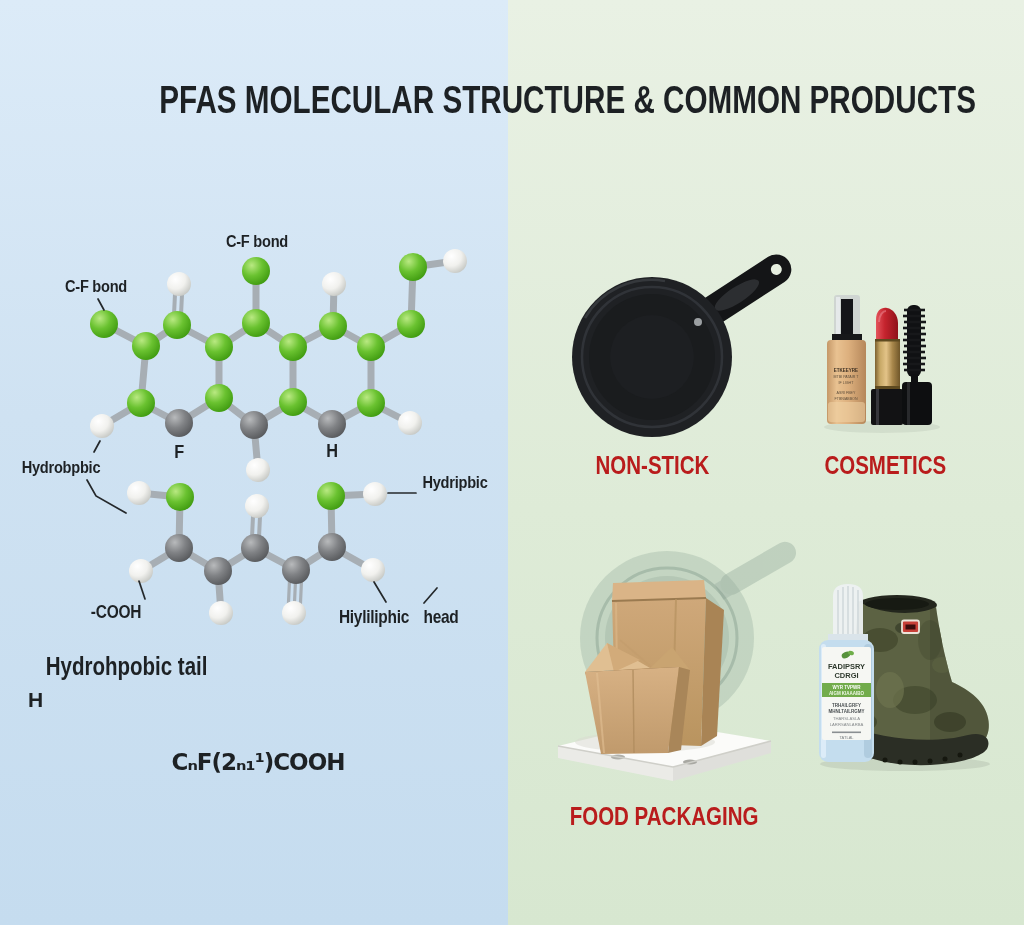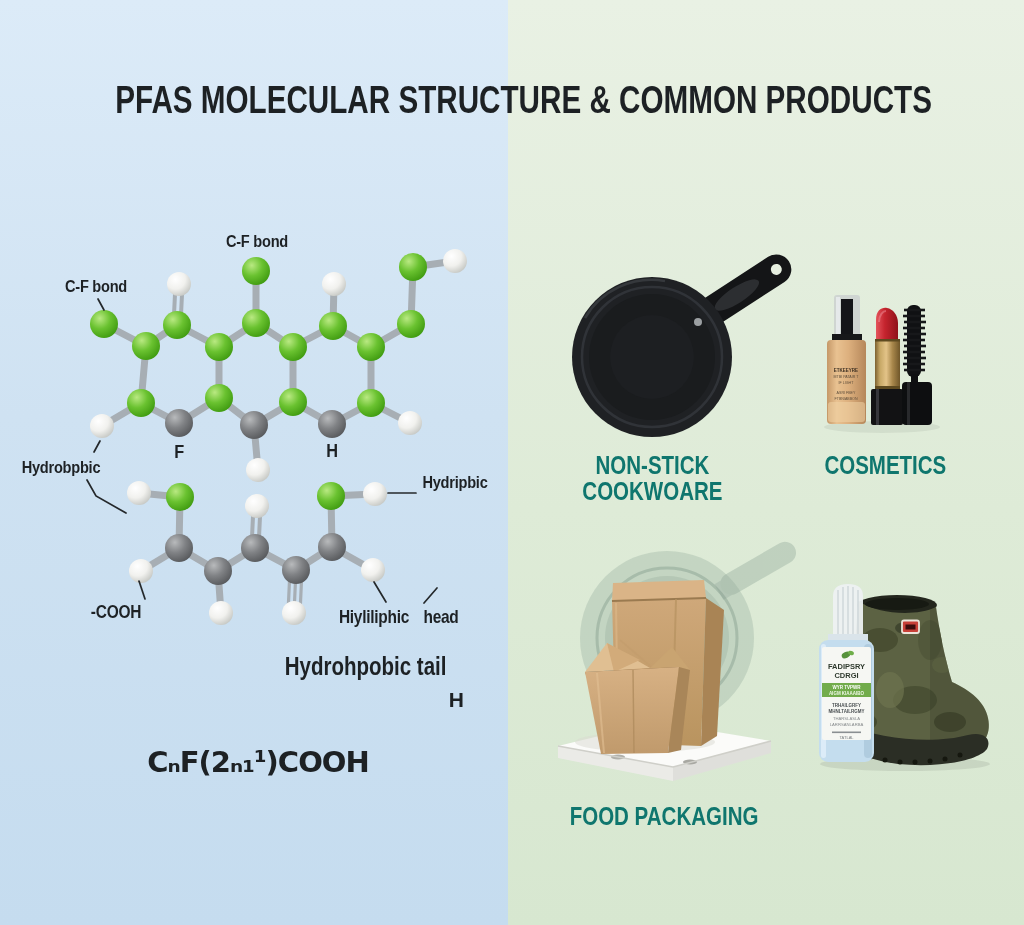--- a/index.html
+++ b/index.html
@@ -4,31 +4,31 @@
 <style>
   html,body{margin:0;padding:0;background:#eee;}
   .stage{position:relative;width:1024px;height:925px;overflow:hidden;
          font-family:"Liberation Sans",sans-serif;color:#1d2124;}
   .abs{position:absolute;}
   .bg-left{left:0;top:0;width:508px;height:925px;
            background:linear-gradient(180deg,#dcebf8 0%,#cfe2f2 45%,#c5dcef 100%);}
   .bg-right{left:508px;top:0;width:516px;height:925px;
             background:linear-gradient(180deg,#e9f1e4 0%,#deebd7 55%,#d7e7d0 100%);}
   .title{left:0;top:79px;width:836px;margin:0;text-align:center;
-         font-size:38px;font-weight:700;letter-spacing:0;white-space:nowrap;}
+         font-size:38px;font-weight:700;letter-spacing:0;white-space:nowrap;padding-left:44px;}
   .cond{display:inline-block;transform:scaleX(.78);transform-origin:50% 50%;white-space:nowrap;}
   .cond85{display:inline-block;transform:scaleX(.82);transform-origin:50% 50%;white-space:nowrap;}
-  .tailblock{left:12px;top:652px;width:452px;text-align:right;font-weight:700;}
+  .tailblock{left:28px;top:652px;width:452px;text-align:left;font-weight:700;}
   .tail-line1{font-size:25px;}
   .tail-line2{font-size:21px;margin-top:7px;}
   .formulas{left:32px;top:744px;width:452px;text-align:center;font-weight:700;
             font-family:"DejaVu Sans",sans-serif;}
-  .formula{font-size:29px;line-height:37px;letter-spacing:-1px;}
+  .formula{font-size:23px;line-height:37px;letter-spacing:-1px;}
   .plabel{position:absolute;width:224px;text-align:center;font-weight:700;
-          font-size:25px;line-height:26px;color:#0f766e;}
+          font-size:25px;line-height:26px;color:#b91c1c;}
   svg text{font-family:"Liberation Sans",sans-serif;}
 </style>
 </head>
 <body>
 
 <div class="stage">
 
   <div class="abs bg-left"></div>
   <div class="abs bg-right"></div>
 
@@ -366,21 +366,20 @@
         <text x="846.5" y="720" text-anchor="middle" font-size="4.2" fill="#6a6f72" opacity=".8">THARSLASLA</text>
         <text x="846.5" y="726" text-anchor="middle" font-size="4.2" fill="#6a6f72" opacity=".8">LARRSANLARBA</text>
         <rect x="832" y="731.5" width="29" height="1.6" fill="#8a8f92"></rect>
         <text x="846.5" y="739" text-anchor="middle" font-size="4" fill="#7a7f82">TATLAL</text>
       </g>
     </g>
   </svg>
 
   <div class="plabel" style="left:540px;top:452px">
     <div><span class="cond85">NON-STICK</span></div>
-    <div><span class="cond85">COOKWOARE</span></div>
   </div>
   <div class="plabel" style="left:773px;top:452px">
     <div><span class="cond85">COSMETICS</span></div>
   </div>
   <div class="plabel" style="left:549px;top:803px">
     <div><span class="cond85">FOOD PACKAGING</span></div>
   </div>
 
 </div>
 

